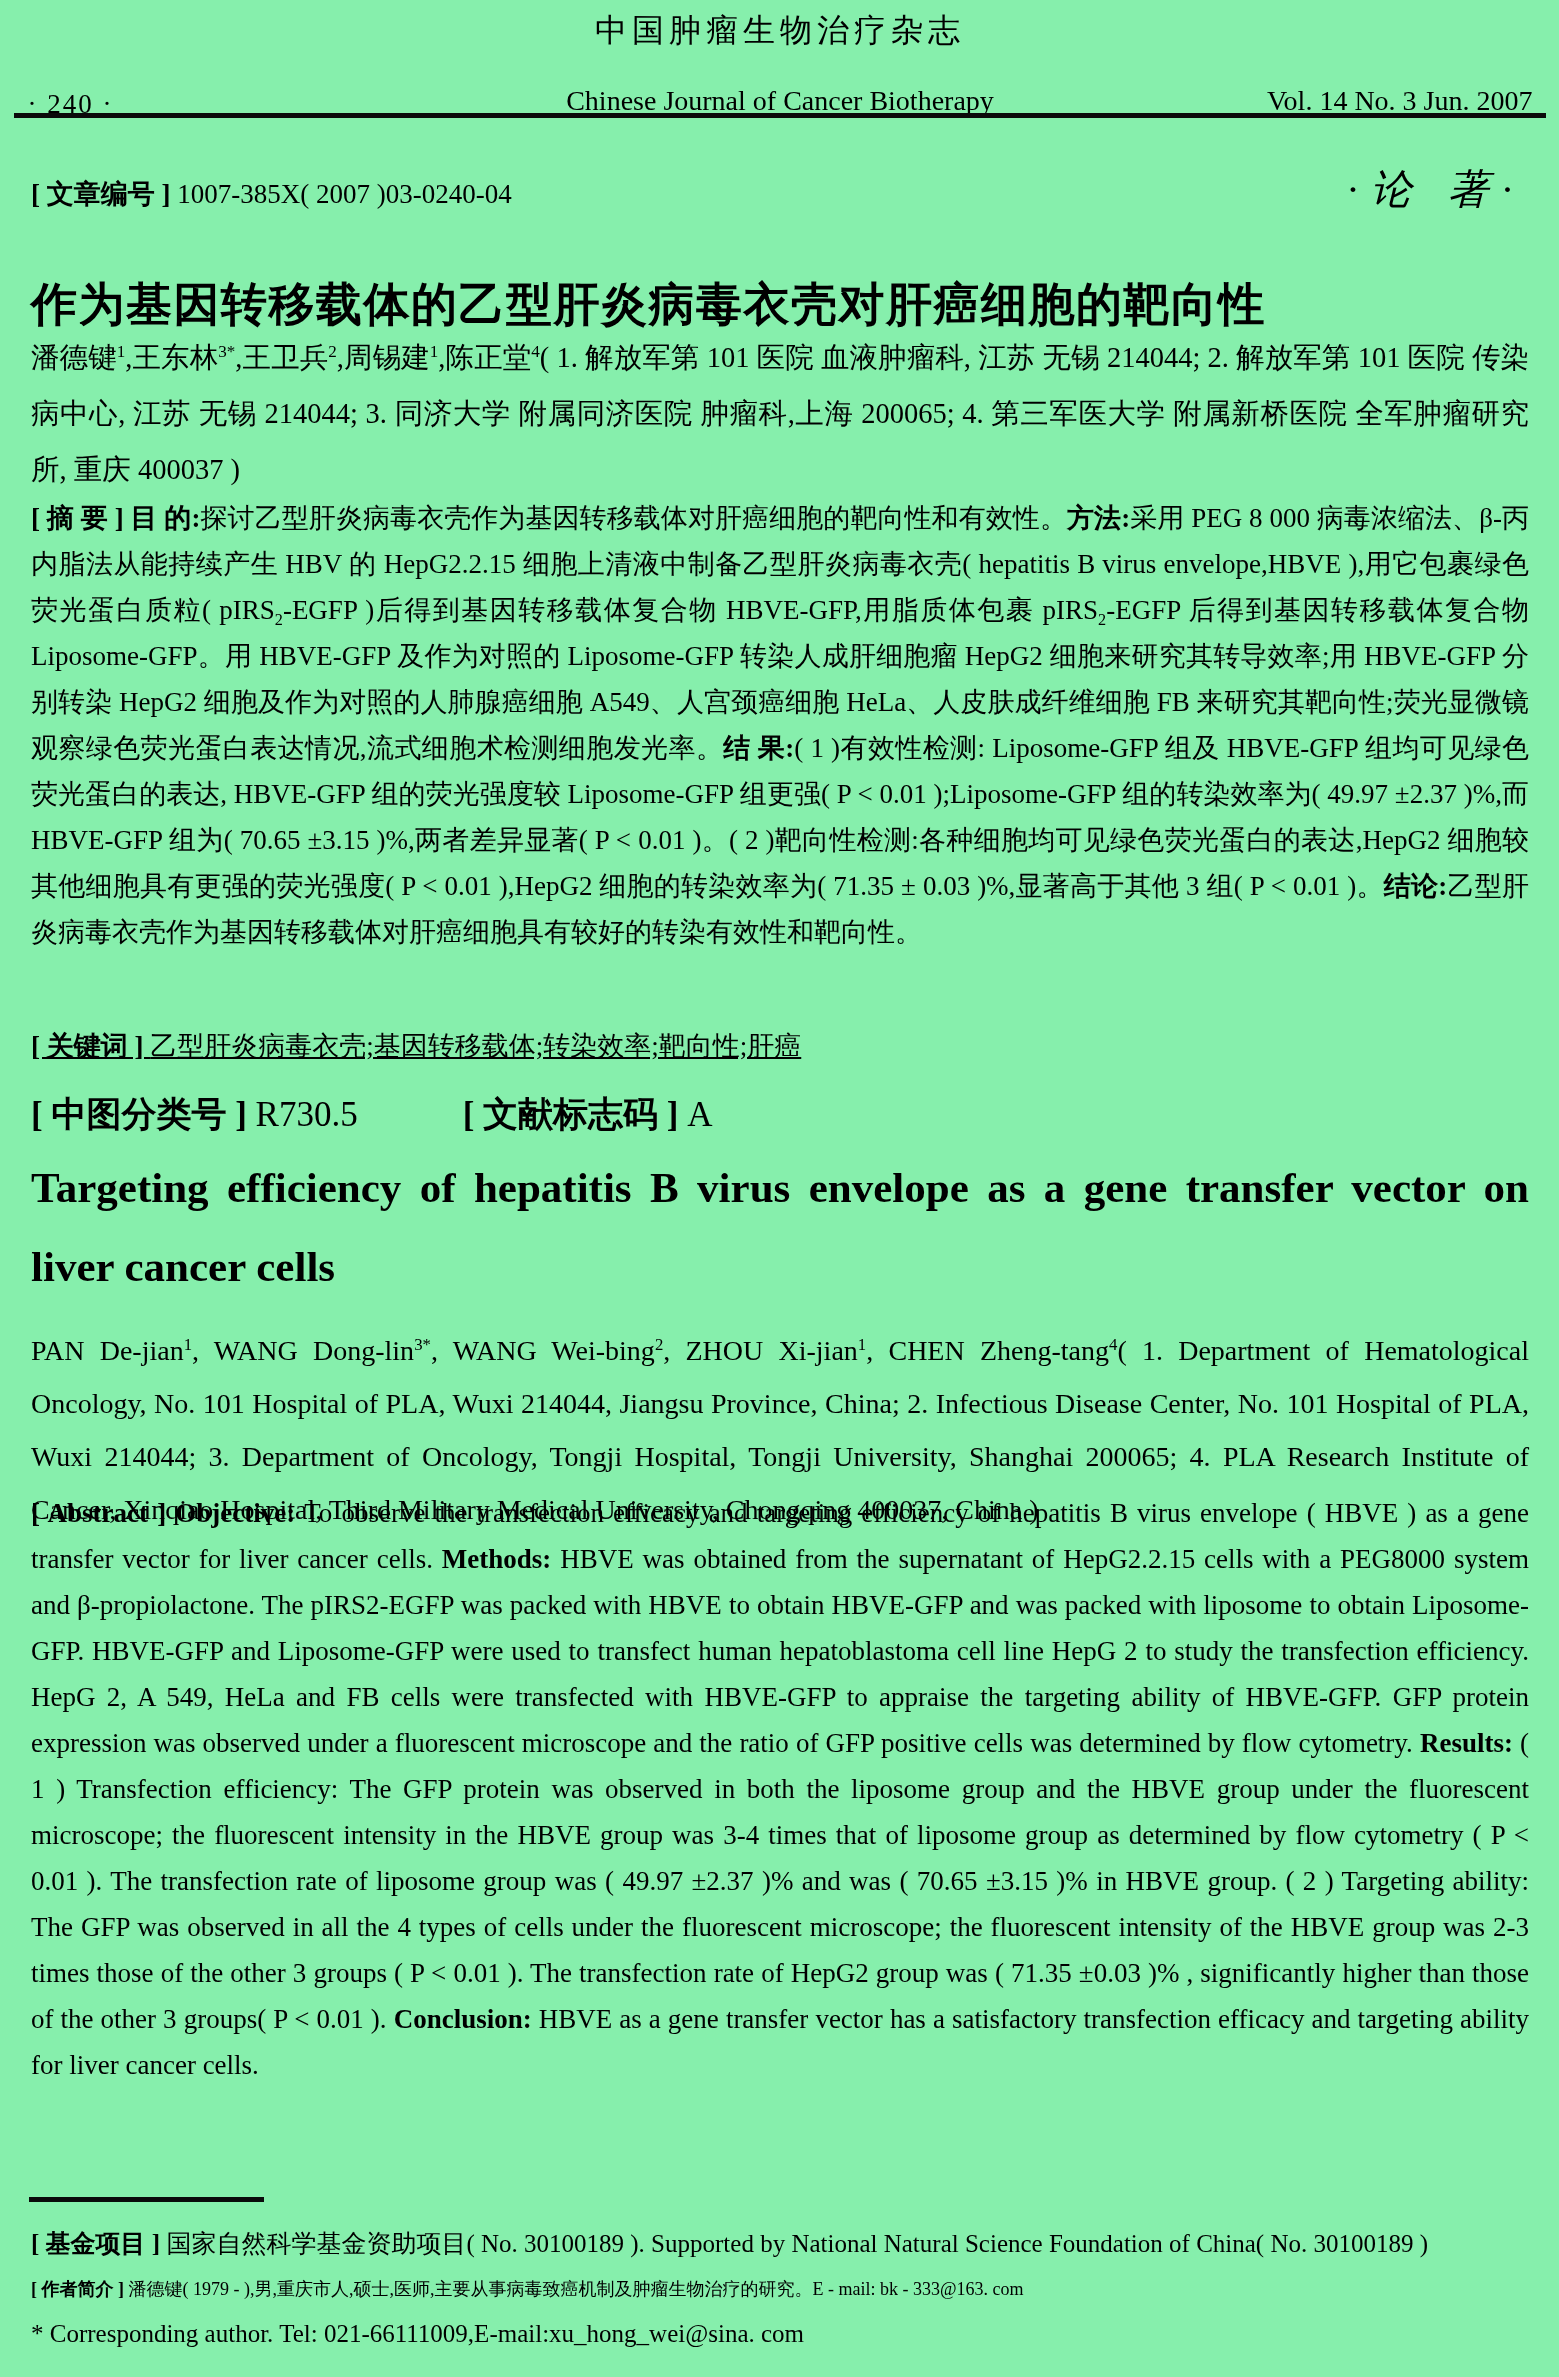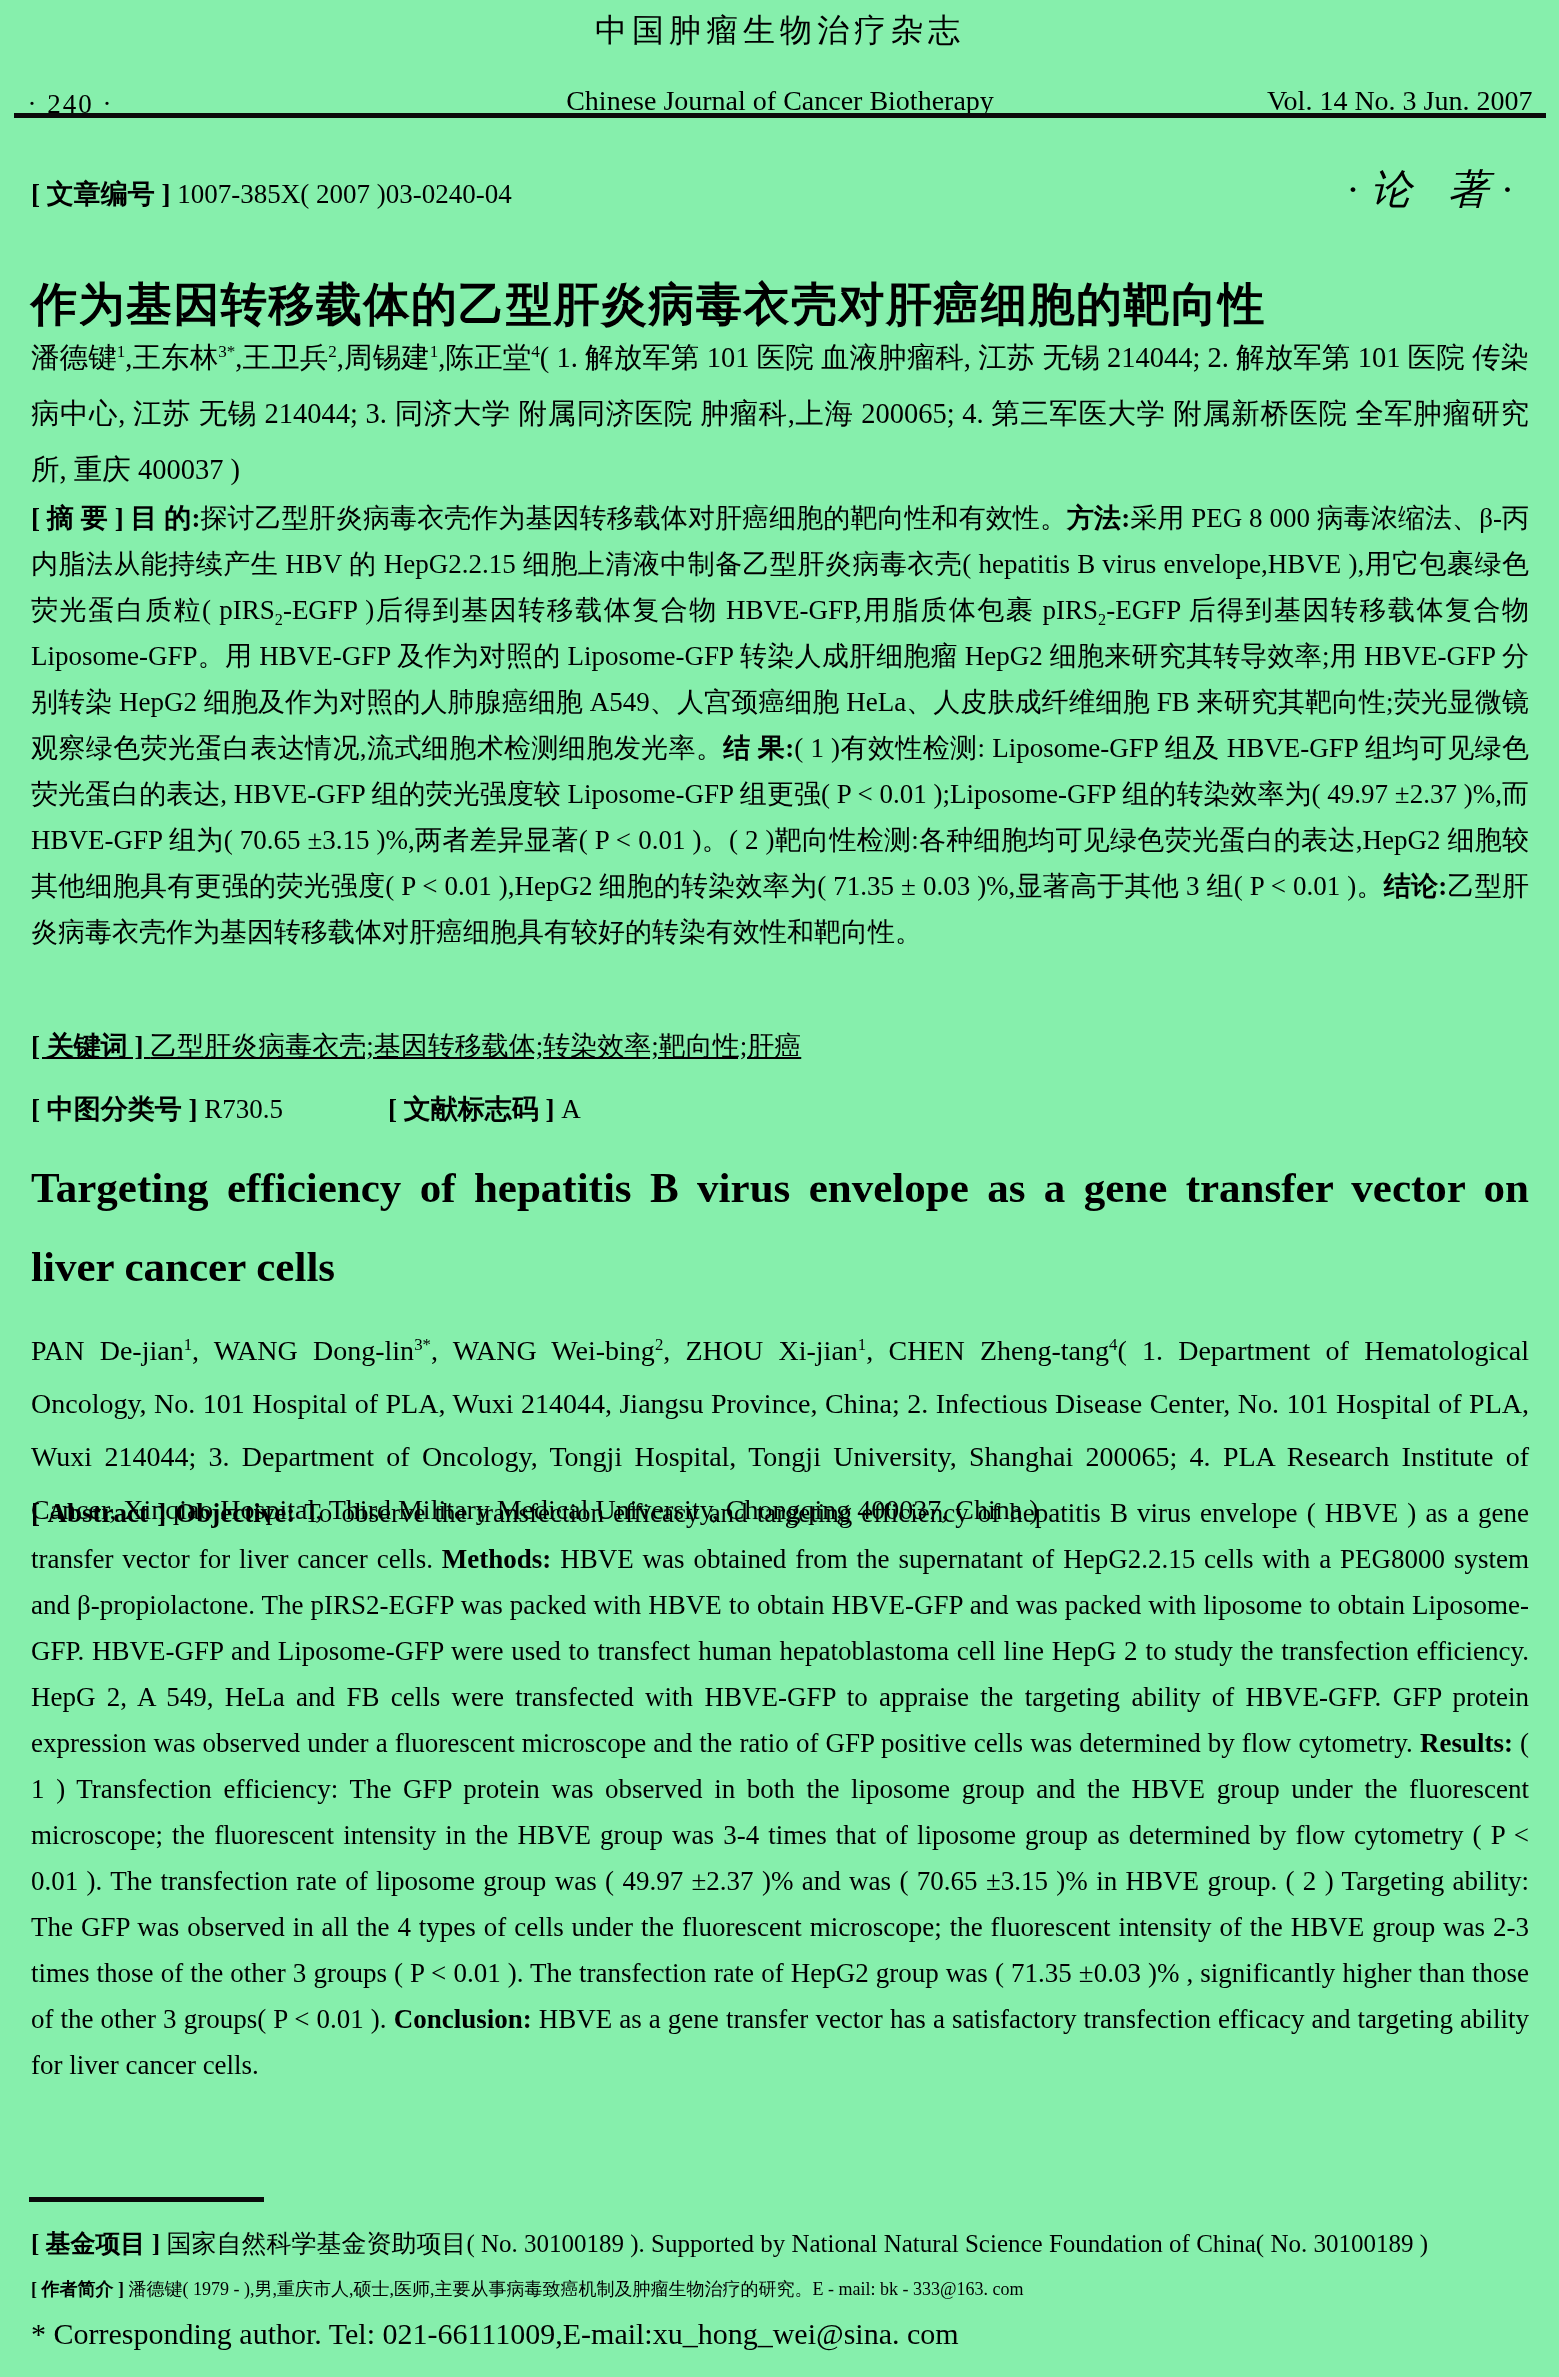--- a/index.html
+++ b/index.html
@@ -47,21 +47,21 @@
     top:330px;left:31px;width:1498px;
     font-size:28.5px;line-height:56px;
     text-align:justify;
   }
   .abstract-cn{
     top:495px;left:31px;width:1498px;
     font-size:27px;line-height:46px;
     text-align:justify;
   }
   .keywords-line{top:1028px;left:31px;width:1498px;font-size:27px;text-decoration:underline;}
-  .clc-line{top:1091px;left:31px;width:1498px;font-size:27px;}
+  .clc-line{top:1091px;left:31px;width:1498px;font-size:35px;}
   .clc-gap{display:inline-block;width:105px;}
   .title-en{
     top:1148px;left:31px;width:1498px;
     font-weight:bold;font-size:43px;line-height:79px;
     text-align:justify;
   }
   .authors-en{
     top:1324px;left:31px;width:1498px;
     font-size:28px;line-height:53px;
     text-align:justify;
@@ -70,21 +70,21 @@
     top:1490px;left:31px;width:1498px;
     font-size:27px;line-height:46px;
     text-align:justify;
   }
   .footnote-rule{
     top:2197px;left:29px;width:235px;height:4.5px;
     background:#0a0a0a;
   }
   .fund-line{top:2223px;left:31px;width:1498px;font-size:25px;line-height:42px;}
   .bio-line{top:2268px;left:31px;width:1498px;font-size:18px;line-height:42px;}
-  .corr-line{top:2313px;left:31px;width:1498px;font-size:30px;line-height:42px;}
+  .corr-line{top:2313px;left:31px;width:1498px;font-size:25px;line-height:42px;}
   sup{font-size:60%;vertical-align:super;line-height:0;}
   sub{font-size:60%;vertical-align:sub;line-height:0;}
   .b{font-weight:bold;}
 </style>
 </head>
 <body>
 
 <div class="page">
 
   <div class="abs journal-cn">中国肿瘤生物治疗杂志</div>

